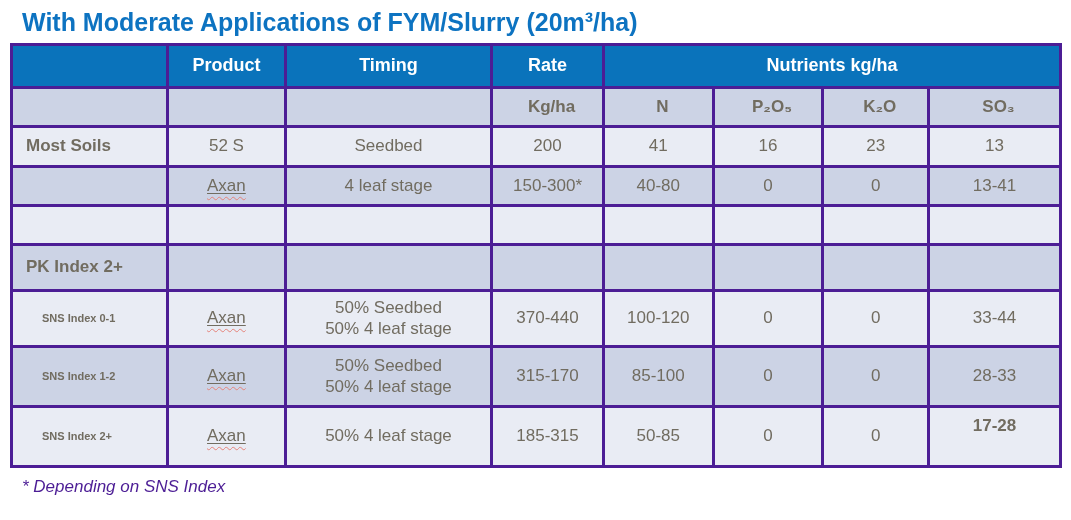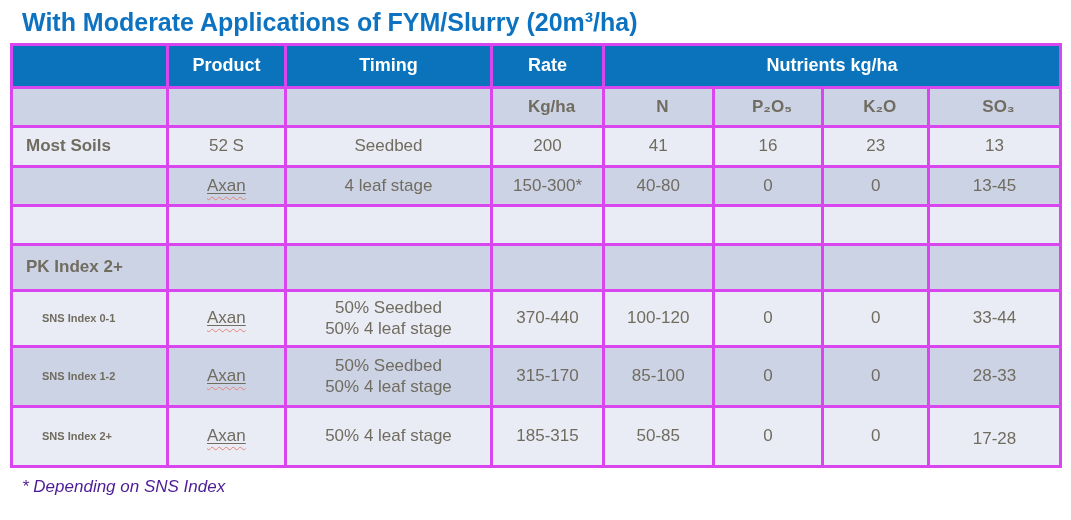--- a/index.html
+++ b/index.html
@@ -21,21 +21,21 @@
     color: #0d73c1;
     letter-spacing: 0px;
   }
 
   table.fert {
     margin-left: 10px;
     width: 1052px;
     border-collapse: separate;
     border-spacing: 3px;
     table-layout: fixed;
-    background: #d946ef;
+    background: #4c1d95;
   }
   col.c1 { width: 152px; }
   col.c2 { width: 114px; }
   col.c3 { width: 202px; }
   col.c4 { width: 108px; }
   col.c5 { width: 106px; }
   col.c6 { width: 106px; }
   col.c7 { width: 102px; }
   col.c8 { width: 128px; }
 
@@ -90,21 +90,21 @@
     text-decoration-thickness: 1px;
     text-underline-offset: 5px;
   }
   .ul {
     text-decoration-line: underline;
     text-decoration-style: solid;
     text-decoration-color: #716c60;
     text-underline-offset: 2px;
   }
 
-  td.va-top { vertical-align: top; padding-top: 21px; }
+  td.va-top { vertical-align: top; padding-top: 8px; font-weight: bold; }
 
   .footnote {
     margin: 9px 0 0 22px;
     font-size: 17px;
     font-style: italic;
     color: #4c1d95;
   }
 </style>
 </head>
 <body>
@@ -157,21 +157,21 @@
       </tr>
 
       <tr class="r-axan dark">
         <td class="lbl"></td>
         <td><span class="spell"><span class="ul">Axan</span></span></td>
         <td>4 leaf stage</td>
         <td>150-300*</td>
         <td>40-80</td>
         <td>0</td>
         <td>0</td>
-        <td>13-45</td>
+        <td>13-41</td>
       </tr>
 
       <tr class="r-empty light">
         <td></td>
           <td></td>
         <td></td>
           <td></td>
         <td></td>
           <td></td>
         <td></td>

